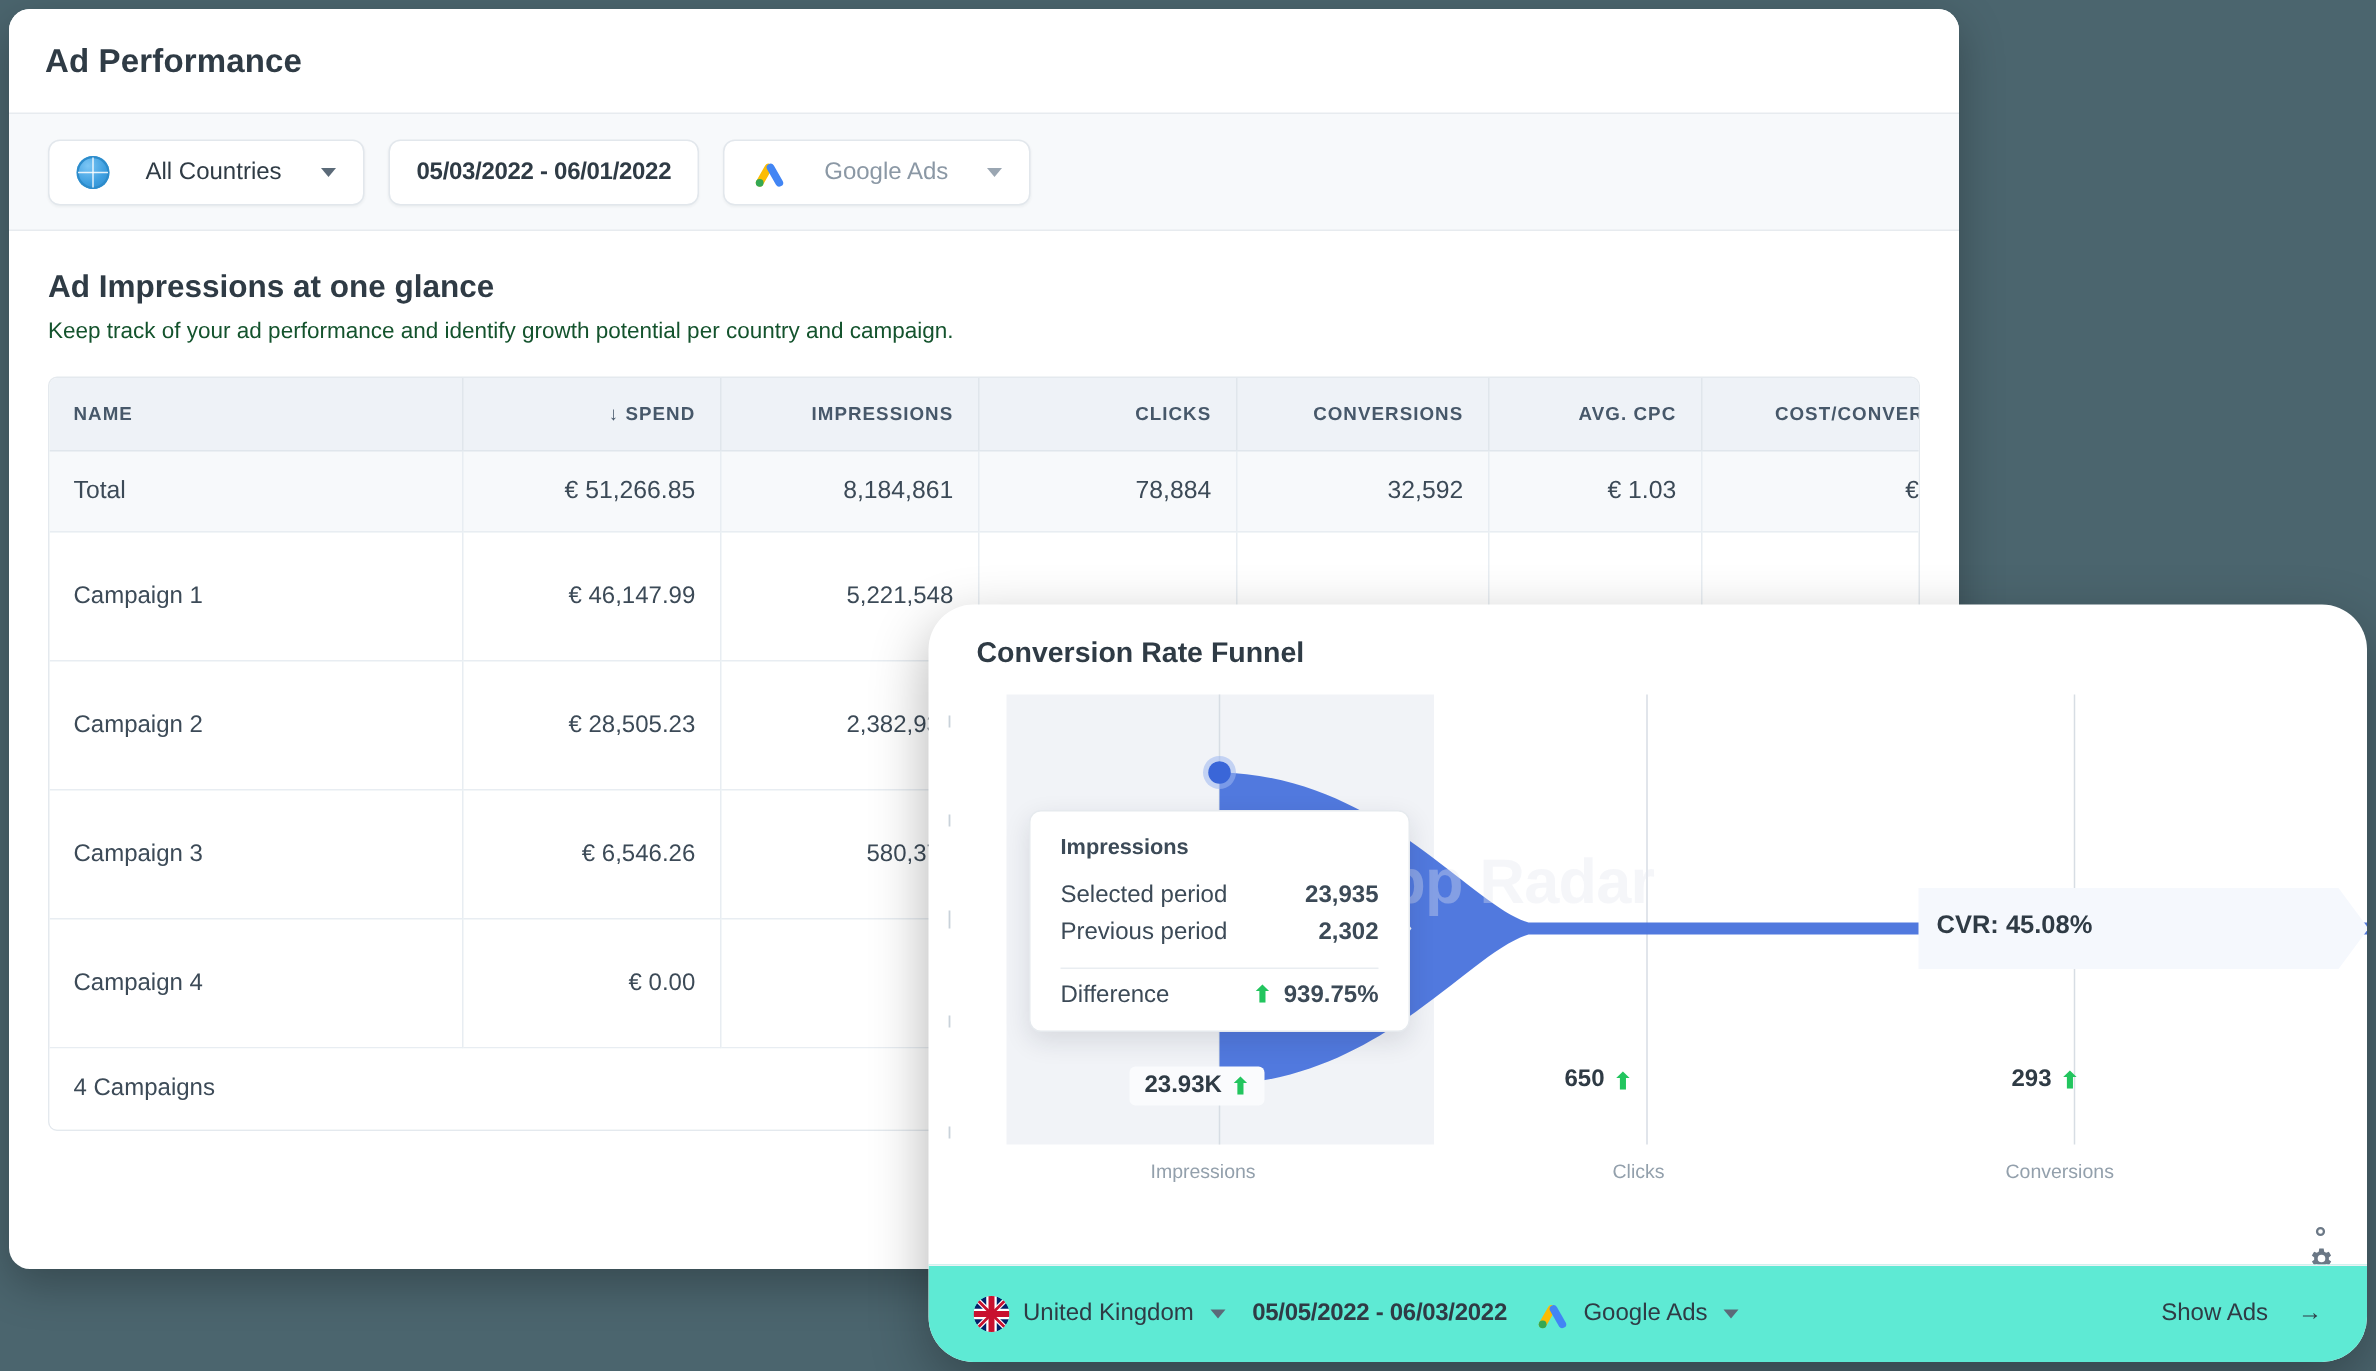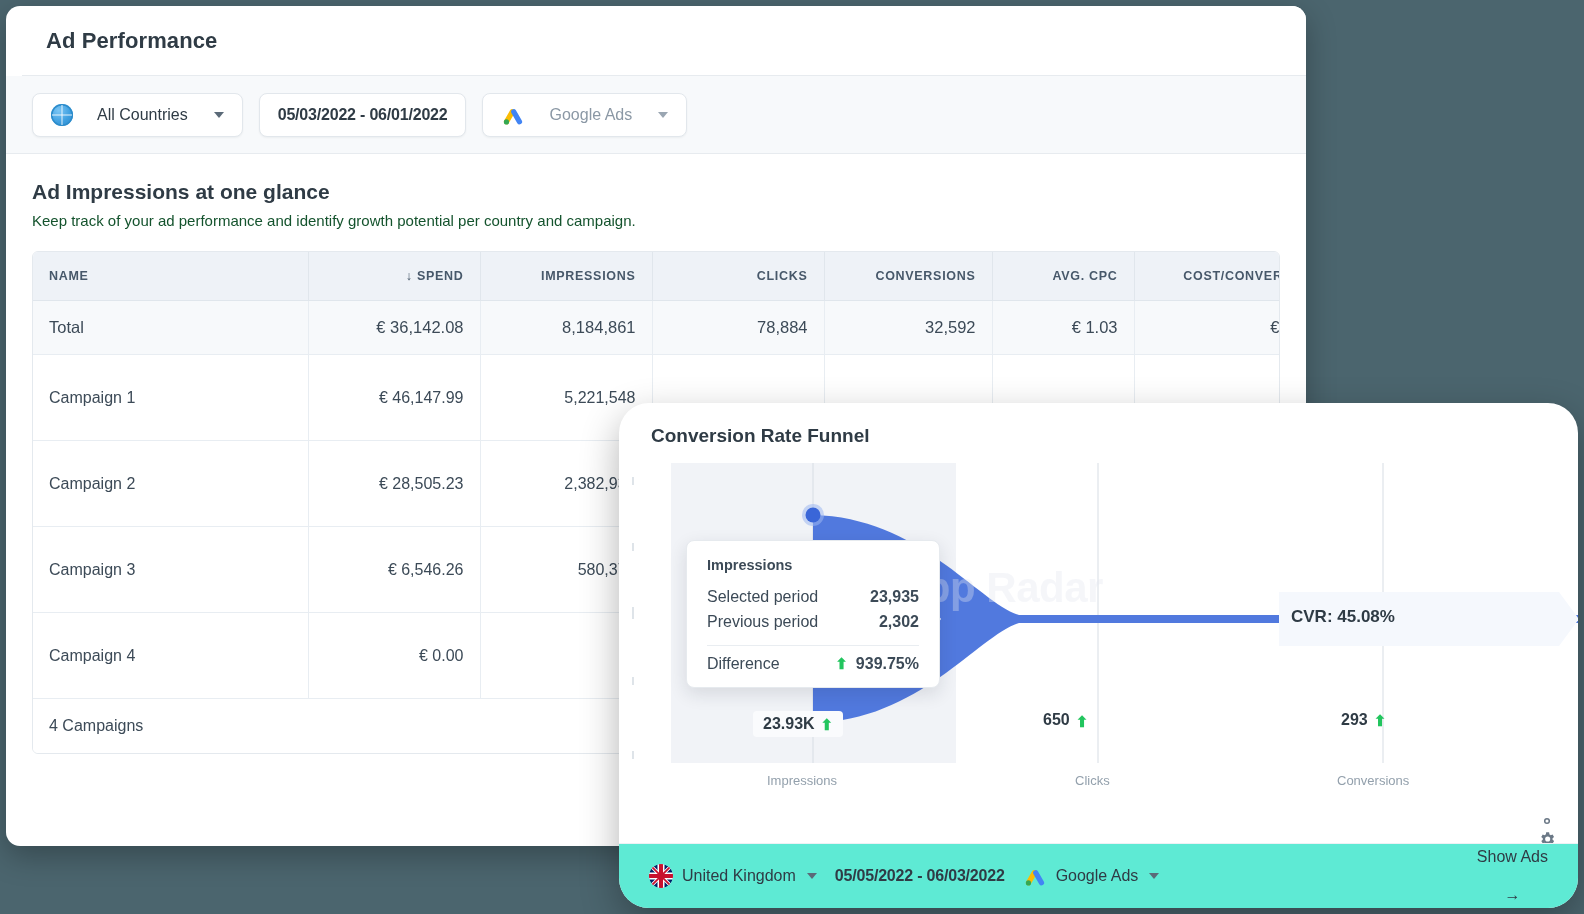--- a/index.html
+++ b/index.html
@@ -21,21 +21,20 @@
     border-radius: 14px;
     box-shadow: 0 10px 30px rgba(0,0,0,0.28);
     overflow: hidden;
   }
   .main-header {
     height: 70px;
     display: flex; align-items: center;
     padding: 0 24px;
     border-bottom: 1px solid #e7ebef;
     background: #ffffff;
-    margin-left: 16px;
   }
   .main-title {
     font-size: 22px; font-weight: bold; color: #2f3b45;
     letter-spacing: .1px;
   }
 
   
   .filter-bar {
     height: 78px;
     display: flex; align-items: center; gap: 16px;
@@ -179,21 +178,20 @@
     display: inline-flex; align-items: center; gap: 9px;
     font-size: 16px; color: #2f3b45; white-space: nowrap;
     cursor: pointer;
   }
   .funnel-bottom .date-flat { font-weight: bold; letter-spacing: -.2px; }
   .show-ads {
     margin-left: auto;
     display: inline-flex; align-items: center; gap: 20px;
     font-size: 16px; color: #2f3b45; cursor: pointer;
     white-space: nowrap;
-    flex-direction: column;
   }
   .gear {
     position: absolute; right: 22px; bottom: 78px;
     width: 18px; height: 18px; cursor: pointer;
   }
 
   
   .tooltip {
     position: absolute;
     left: 686px; top: 540px;
@@ -293,21 +291,21 @@
             <th>IMPRESSIONS</th>
             <th>CLICKS</th>
             <th>CONVERSIONS</th>
             <th>AVG. CPC</th>
             <th>COST/CONVERSION</th>
           </tr>
         </thead>
         <tbody>
           <tr class="total-row">
             <td>Total</td>
-            <td>€ 36,142.08</td>
+            <td>€ 51,266.85</td>
             <td>8,184,861</td>
             <td>78,884</td>
             <td>32,592</td>
             <td>€ 1.03</td>
             <td>€ 2.49</td>
           </tr>
           <tr class="campaign-row">
             <td>Campaign 1</td>
             <td>€ 46,147.99</td>
             <td>5,221,548</td>

